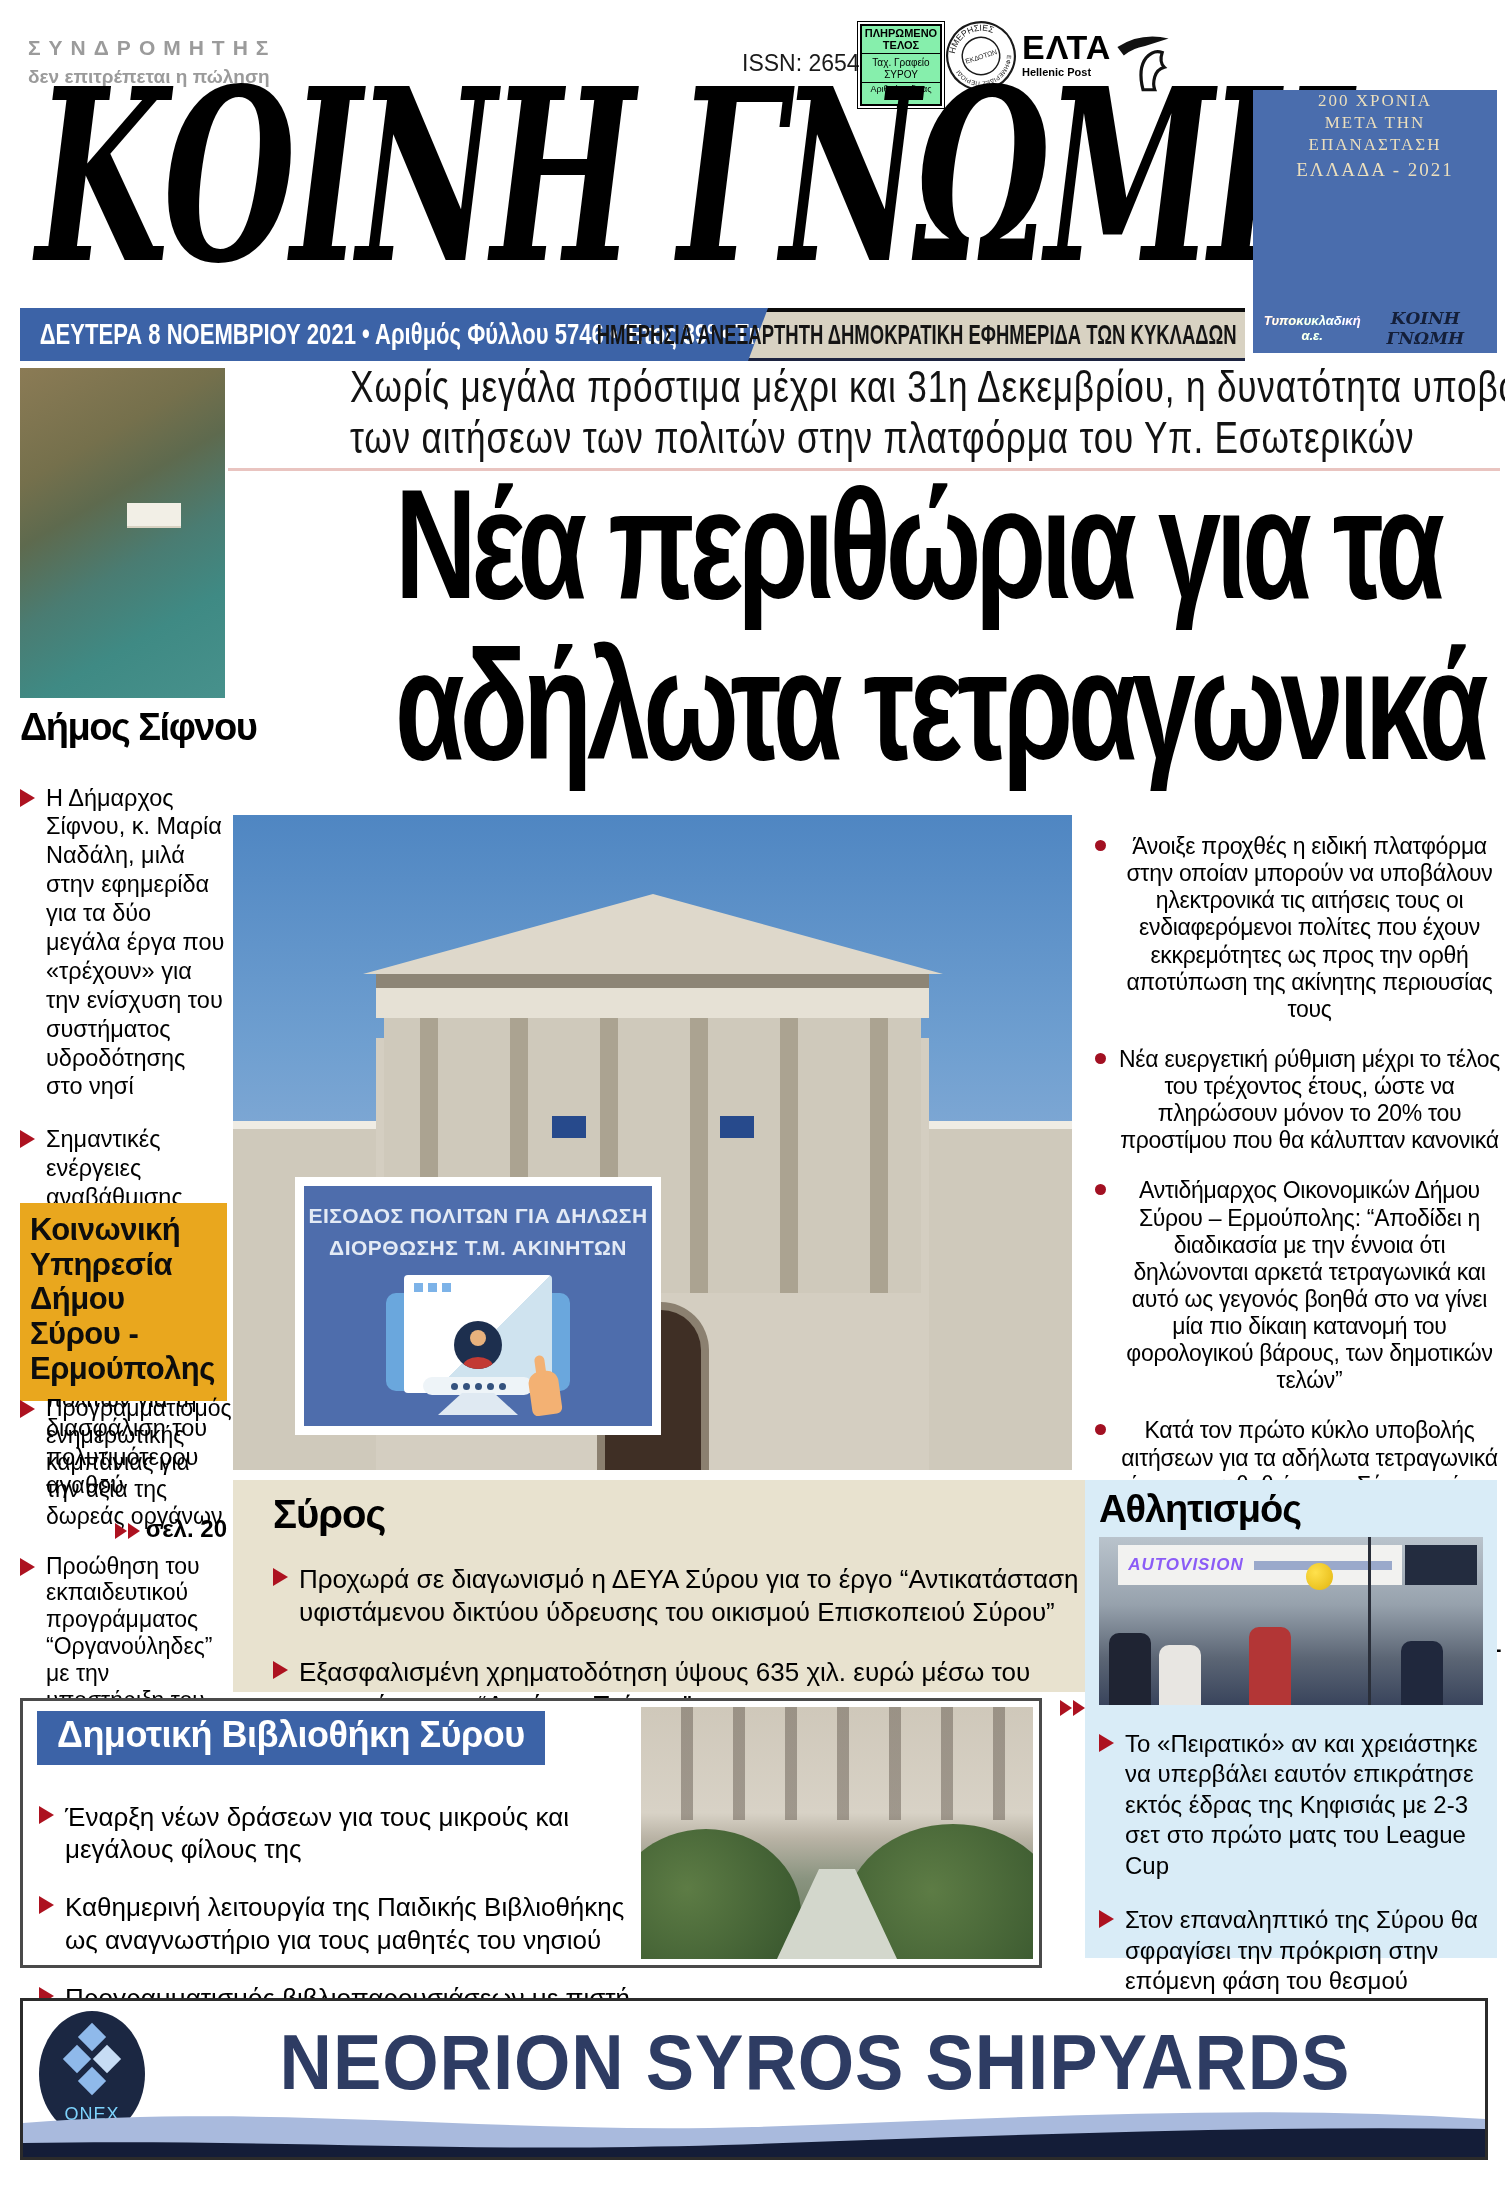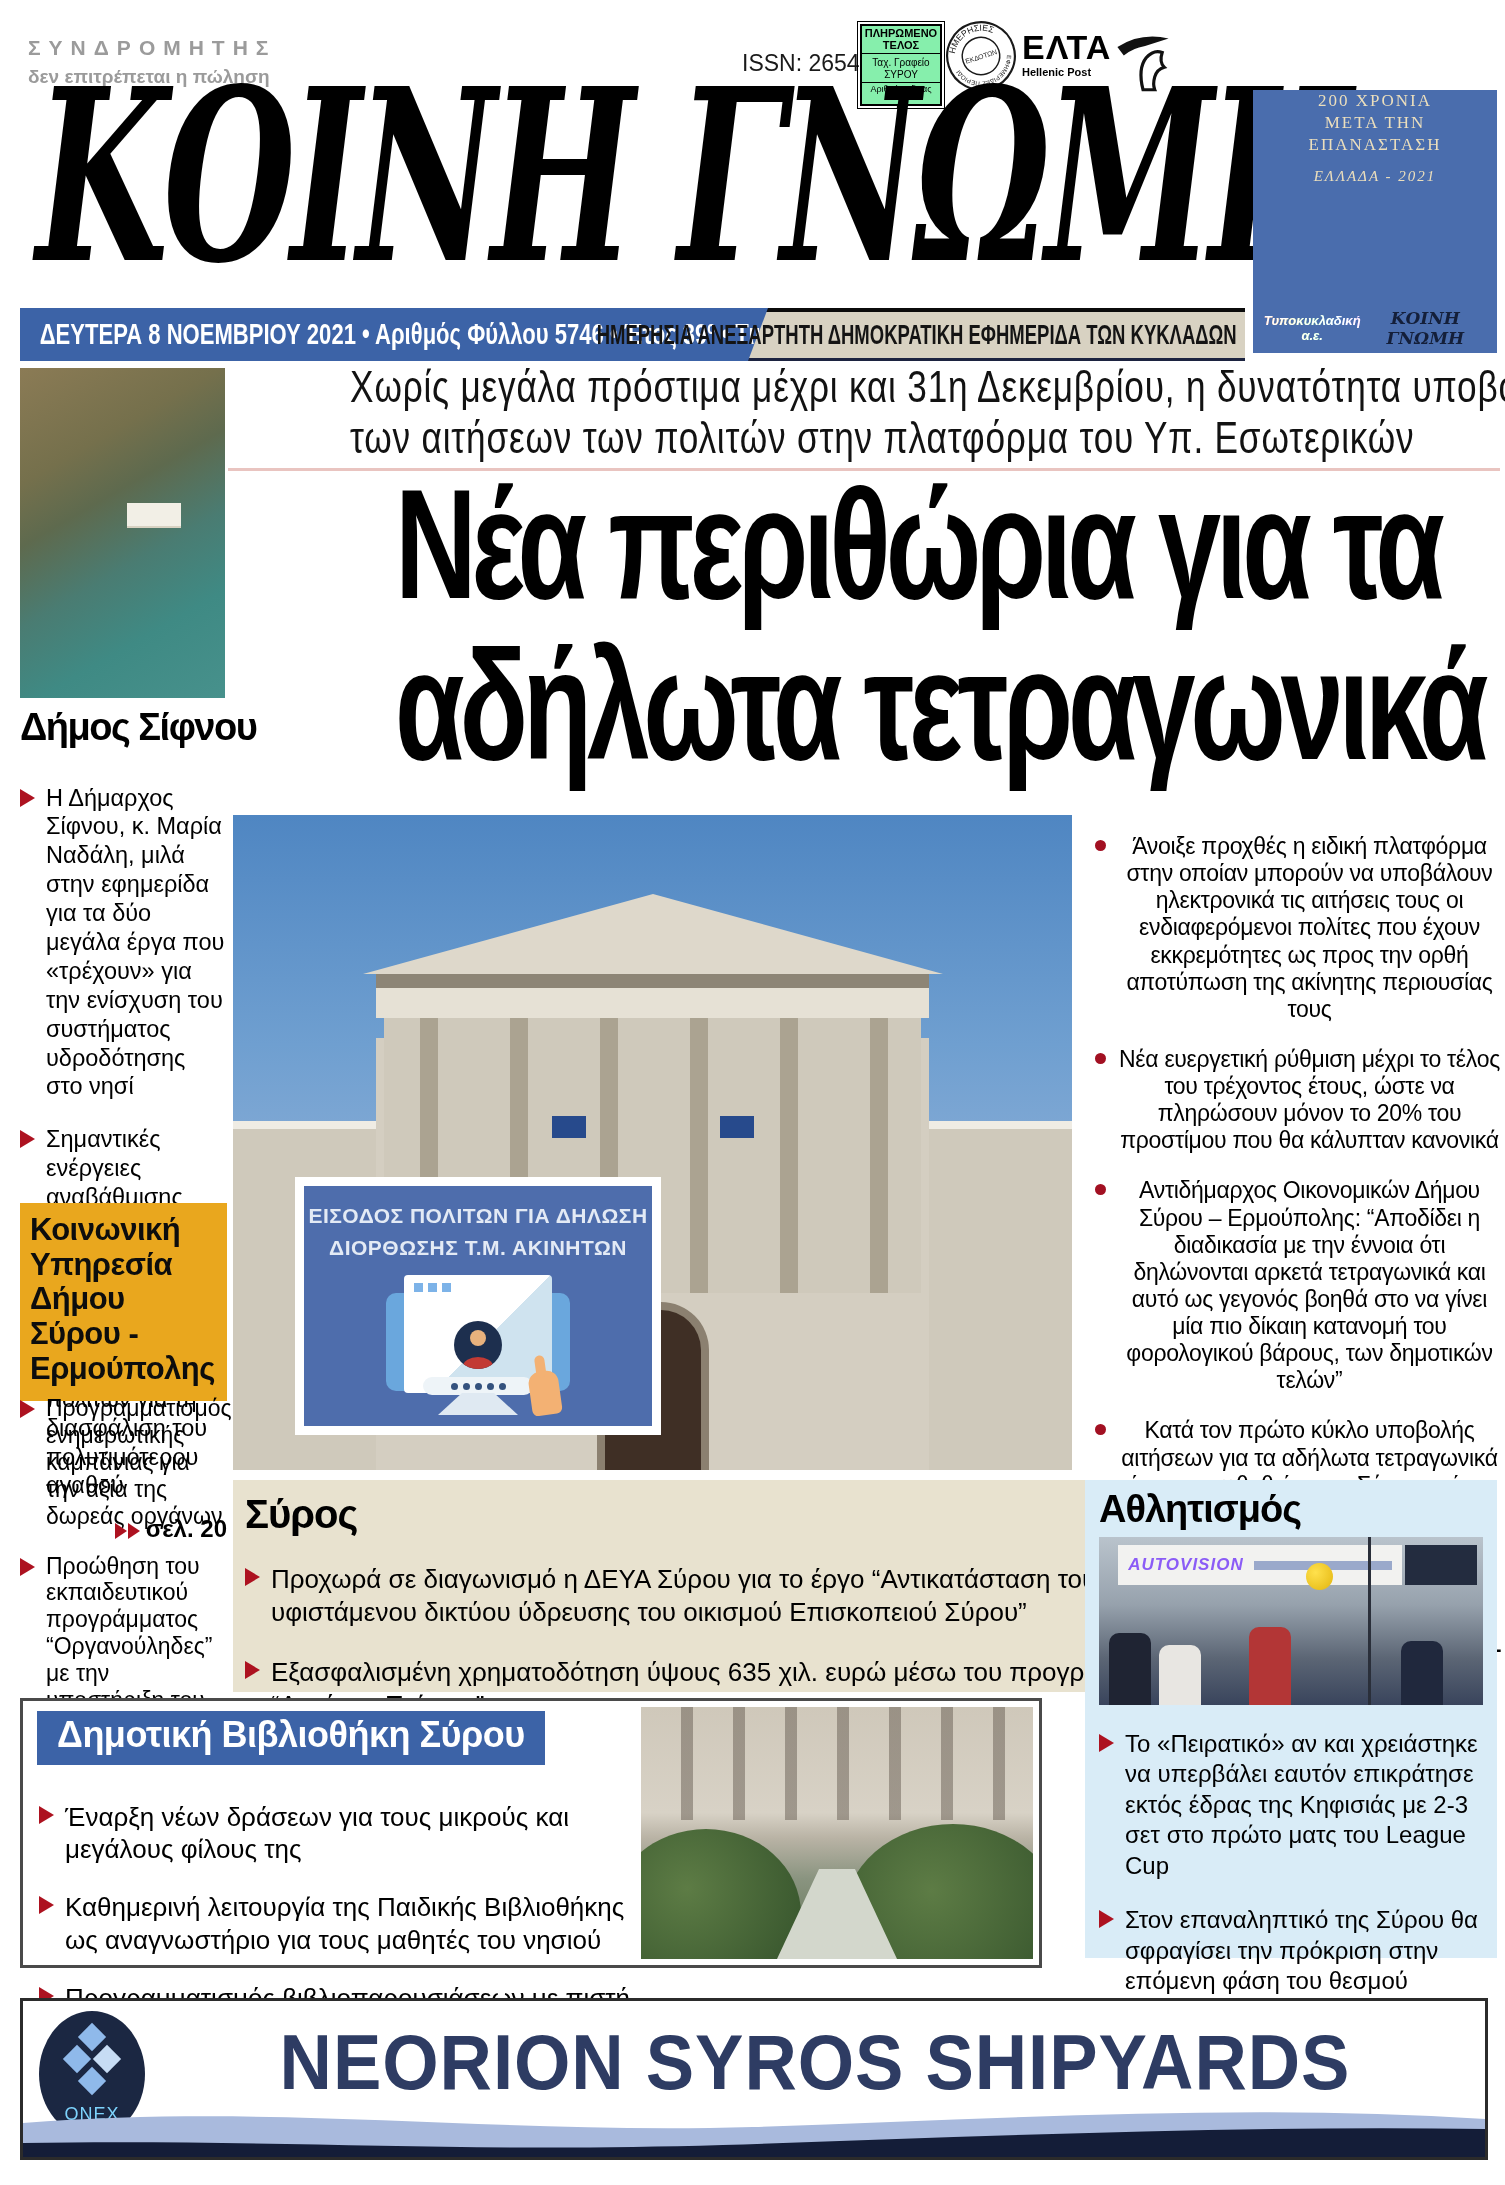--- a/index.html
+++ b/index.html
@@ -27,21 +27,21 @@
   .elta .sub{font-size:11px;font-weight:bold;margin-top:2px;}
 
   .masthead{left:36px;top:58px;font-family:"DejaVu Serif",serif;font-style:italic;font-weight:bold;
             font-size:238px;line-height:1;letter-spacing:-8px;transform:scaleX(0.64);transform-origin:left top;
             white-space:nowrap;color:#000;}
 
   .badge{left:1253px;top:90px;width:244px;height:263px;background:#4a6dad;color:#ecdfbd;text-align:center;box-sizing:border-box;}
   .badge .num{font-family:"DejaVu Serif",serif;font-style:italic;font-weight:bold;font-size:92px;line-height:1;
               color:#efe4c6;margin-top:4px;text-shadow:2px 2px 0 #3a5a96;}
   .badge .l{font-family:"Liberation Serif",serif;font-size:17px;letter-spacing:2px;line-height:1.3;}
-  .badge .l4{margin-top:12px;font-size:15px;letter-spacing:2px;font-family:"Liberation Serif",serif;font-style:italic;}
+  .badge .l4{margin-top:3px;font-size:19px;letter-spacing:2px;font-family:"Liberation Serif",serif;}
   .badge .foot{position:absolute;left:0;right:0;bottom:5px;display:flex;justify-content:space-between;
                align-items:center;padding:0 9px;}
   .badge .printer{font-size:13px;font-weight:bold;font-style:italic;color:#fdfdfd;
                   background:linear-gradient(90deg,#e8443a,#e8d23a,#3ae864,#3a9be8,#c43ae8);
                   -webkit-background-clip:text;background-clip:text;}
   .badge .paper{font-family:"DejaVu Serif",serif;font-style:italic;font-weight:bold;font-size:17px;color:#141f3a;}
 
   
   .dateline{left:20px;top:308px;width:1225px;height:46px;background:#d8d2c2;border-top:4px solid #0b0b0b;
             border-bottom:3px solid #1c2340;box-sizing:content-box;}
@@ -122,21 +122,21 @@
       clip-path:polygon(30% 0,70% 0,100% 100%,0 100%);}
   .hand{position:absolute;right:28px;bottom:6px;width:30px;height:44px;background:#f3b173;border-radius:12px 12px 6px 6px;transform:rotate(-8deg);}
   .hand::before{content:"";position:absolute;left:9px;top:-16px;width:10px;height:22px;background:#f3b173;border-radius:5px;}
 
   
   .lead-list{left:1093px;top:810px;width:408px;text-align:center;}
   .lb{position:relative;padding-left:25px;font-size:23px;line-height:1.18;margin-bottom:11px;letter-spacing:-0.3px;}
   .dotmark{position:absolute;left:2px;top:7px;width:11px;height:11px;border-radius:50%;background:#a21022;}
 
   
-  .syros-box{left:233px;top:1480px;width:981px;height:212px;background:#e8e2cf;padding:12px 12px;box-sizing:border-box;}
+  .syros-box{left:233px;top:1480px;width:981px;height:212px;background:#e8e2cf;padding:12px 40px;box-sizing:border-box;}
   .box-title{font-size:40px;font-weight:bold;letter-spacing:-1px;margin-bottom:12px;}
   .syros-box .b{font-size:26px;line-height:1.28;margin-bottom:12px;}
 
   
   .sports-box{left:1085px;top:1480px;width:412px;height:478px;background:#d9ecf7;padding:8px 14px;box-sizing:border-box;}
   .sports-box .box-title{margin-bottom:6px;font-size:38px;}
   .vb{position:relative;width:100%;height:168px;overflow:hidden;
       background:linear-gradient(180deg,#b9c3cc 0%,#97a2ad 40%,#5c6675 72%,#39445c 100%);}
   .vb-banner{position:absolute;left:5%;top:8px;width:74%;height:40px;background:#f2f2f0;display:flex;
       align-items:center;gap:10px;padding:0 10px;box-sizing:border-box;}

